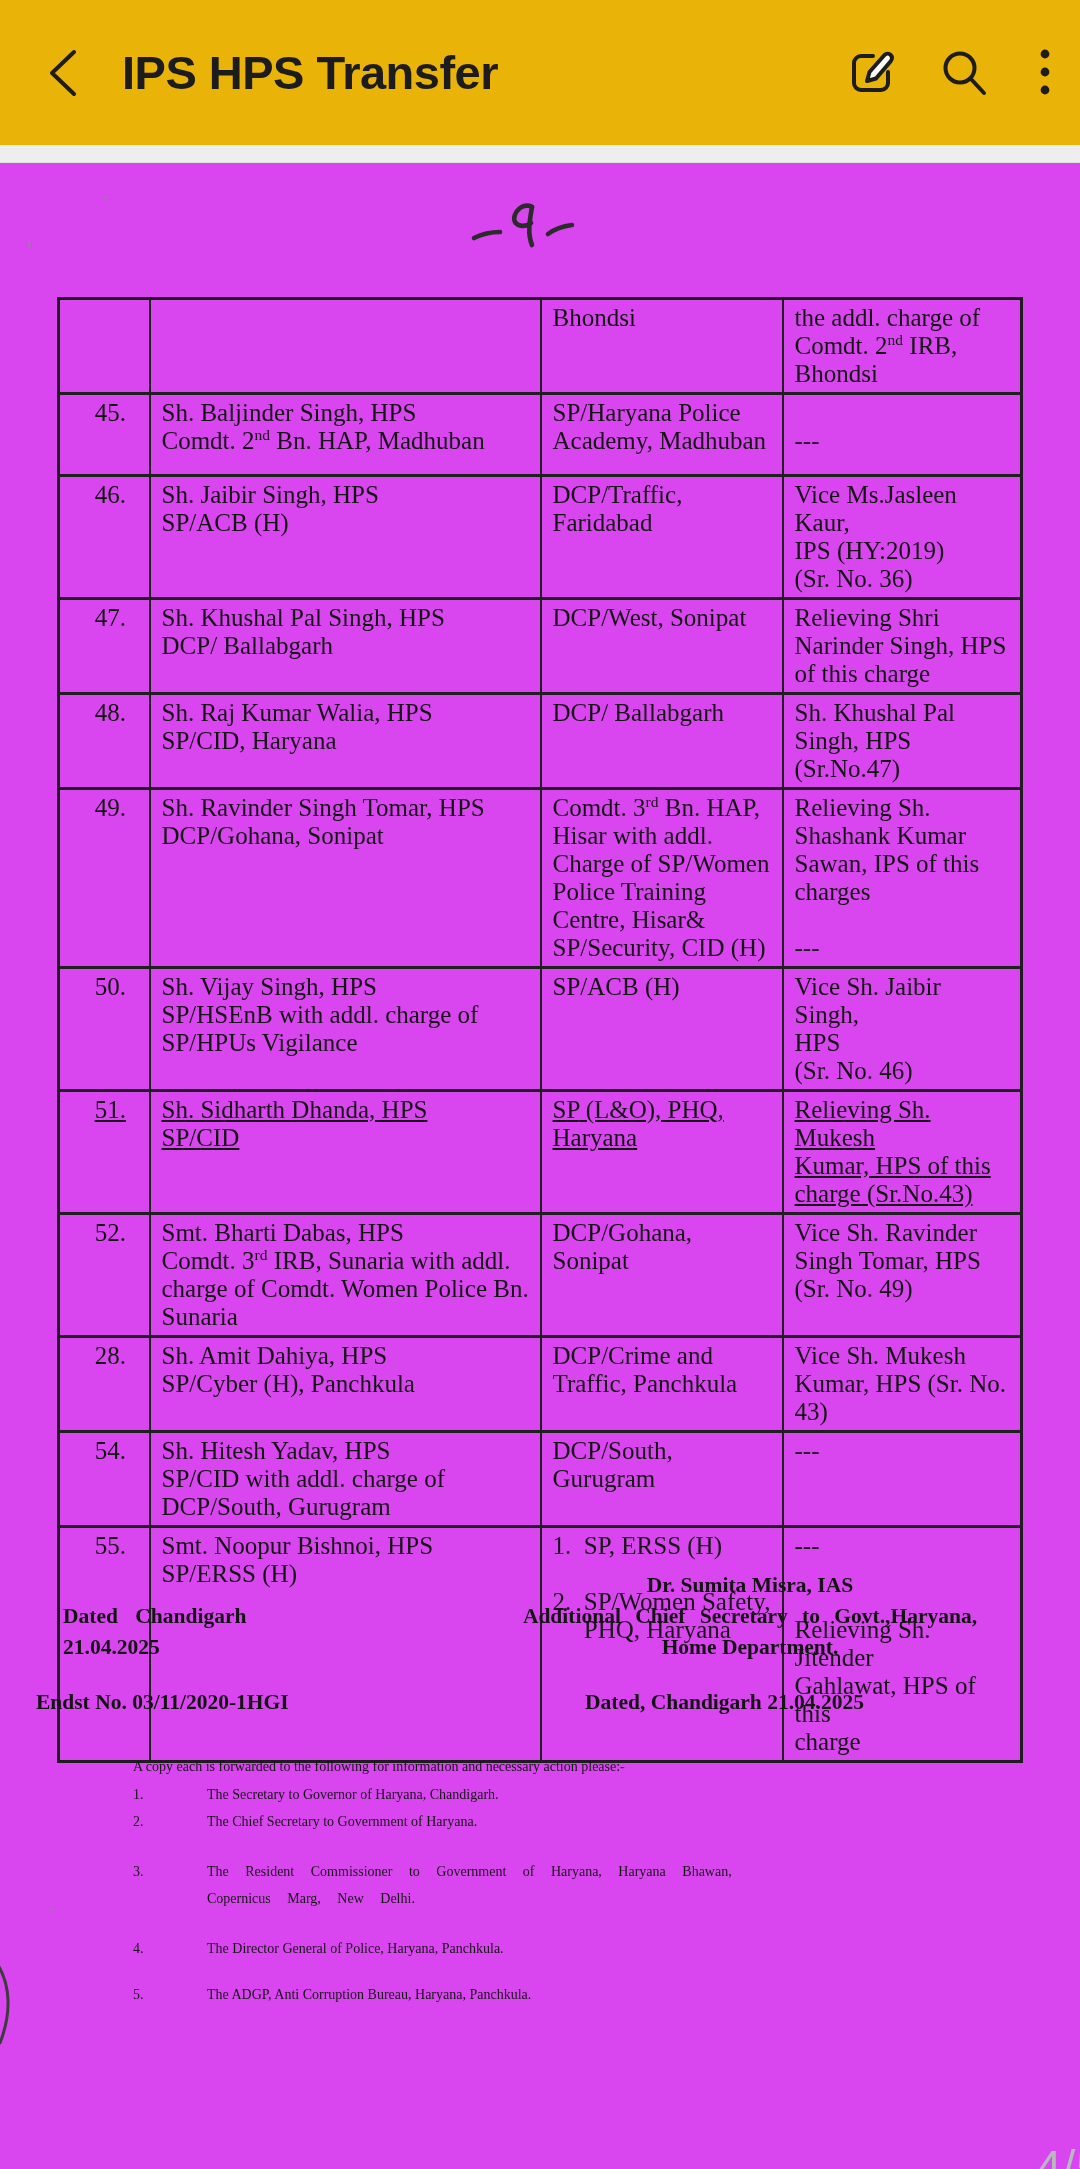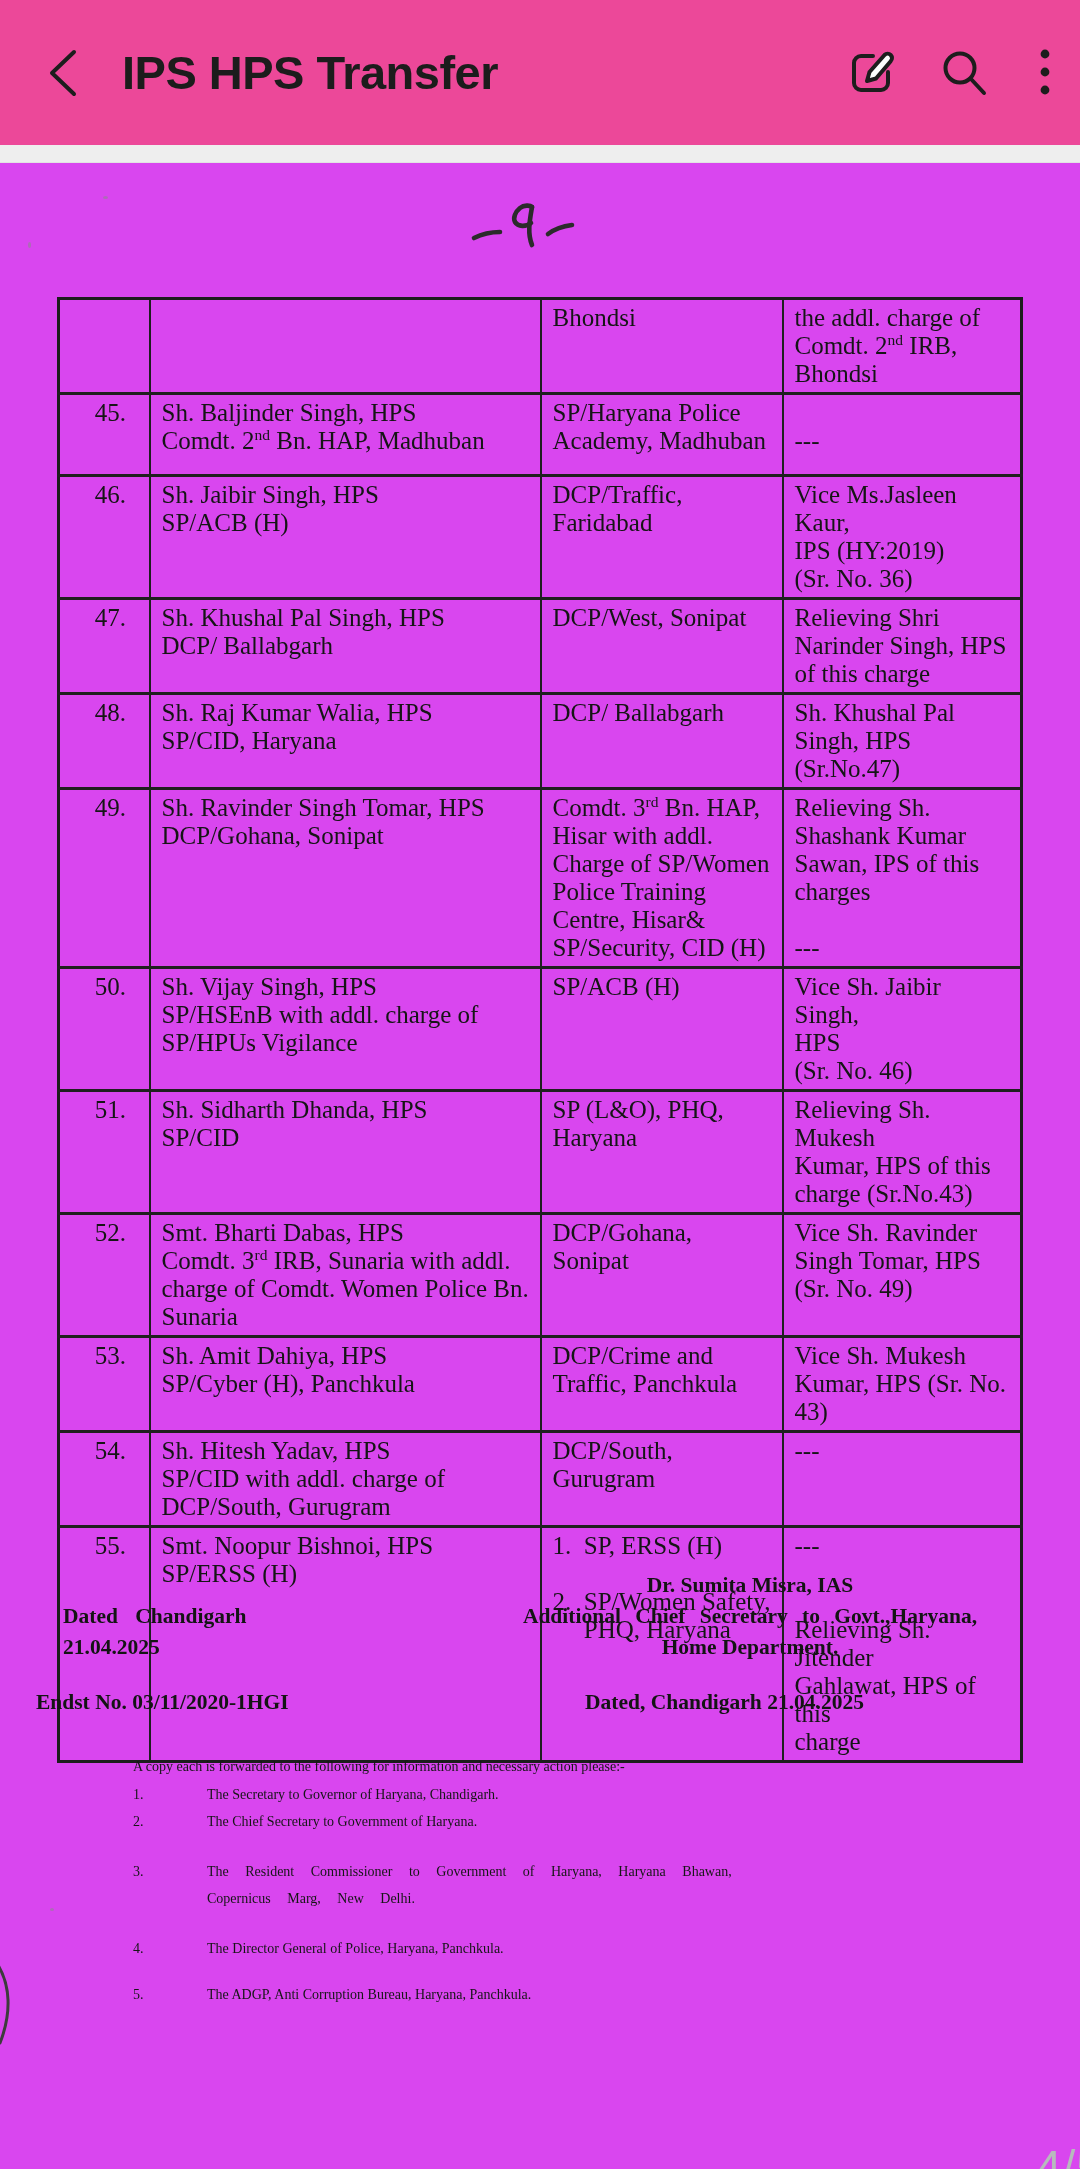--- a/index.html
+++ b/index.html
@@ -2,21 +2,21 @@
 <html><head>
 <meta charset="utf-8">
 <style>
   * { margin:0; padding:0; box-sizing:border-box; }
   html,body { width:1080px; height:2169px; }
   body { position:relative; overflow:hidden; background:#ffffff;
          font-family:"Liberation Serif", serif; color:#1a1a1a; }
 
   
   .appbar { position:absolute; left:0; top:0; width:1080px; height:145px;
-            background:#ec4899; display:flex; align-items:center; }
+            background:#eab308; display:flex; align-items:center; }
   .back-btn { width:90px; height:100px; display:flex; align-items:center; justify-content:center;
               margin-left:18px; cursor:pointer; }
   .appbar-title { font-family:"Liberation Sans", sans-serif; font-weight:700;
                   font-size:47px; color:#1c1c1c; letter-spacing:-0.5px; margin-left:14px;
                   white-space:nowrap; }
   .appbar-actions { position:absolute; right:0; top:0; height:145px;
                     display:flex; align-items:center; }
   .icon-btn { width:92px; height:100px; display:flex; align-items:center; justify-content:center;
               cursor:pointer; }
   .icon-btn.kebab { width:70px; }
@@ -35,21 +35,21 @@
   table.transfer { border:3px solid #1d1d1d; }
   table.transfer td { border-left:2px solid #1f1f1f; border-top:3px solid #1f1f1f;
                       vertical-align:top; padding:4px 10px 4px 11px;
                       white-space:pre-line; overflow-wrap:break-word; }
   table.transfer tr:first-child td { border-top:none; }
   table.transfer td:first-child { border-left:none; text-align:center; padding-left:20px; padding-right:8px; }
   col.c-no{width:91px;} col.c-off{width:391px;} col.c-post{width:242px;} col.c-rem{width:239px;}
   tbody tr:nth-child(1){height:86px;}  tbody tr:nth-child(2){height:82px;}
   tbody tr:nth-child(3){height:88px;}  tbody tr:nth-child(4){height:85px;}
   tbody tr:nth-child(5){height:86px;}  tbody tr:nth-child(6){height:166px;}
-  tbody tr:nth-child(7){height:85px;}  tbody tr:nth-child(8){height:110px;}
+  tbody tr:nth-child(7){height:85px;}  tbody tr:nth-child(8){height:110px;text-decoration:underline;}
   tbody tr:nth-child(9){height:111px;} tbody tr:nth-child(10){height:85px;}
   tbody tr:nth-child(11){height:85px;} tbody tr:nth-child(12){height:140px;}
   sup { font-size:.62em; line-height:0; }
 
   
   .sig-right { position:absolute; left:470px; top:1407px; width:560px; text-align:center;
                font-weight:700; font-size:21.5px; line-height:31px; color:#141414; }
   .sig-right .spread { word-spacing:9px; }
   .sig-left { position:absolute; left:63px; top:1438px; font-weight:700;
               font-size:21.5px; line-height:31px; color:#141414; }
@@ -230,21 +230,21 @@
       <td>Smt. Bharti Dabas, HPS
 Comdt. 3<sup>rd</sup> IRB, Sunaria with addl.
 charge of Comdt. Women Police Bn.
 Sunaria</td>
       <td>DCP/Gohana, Sonipat</td>
       <td>Vice Sh. Ravinder
 Singh Tomar, HPS
 (Sr. No. 49)</td>
     </tr>
         <tr>
-      <td>53.</td>
+      <td>28.</td>
       <td>Sh. Amit  Dahiya, HPS
 SP/Cyber (H), Panchkula</td>
       <td>DCP/Crime and
 Traffic, Panchkula</td>
       <td>Vice Sh. Mukesh
 Kumar, HPS (Sr. No.
 43)</td>
     </tr>
         <tr>
       <td>54.</td>

